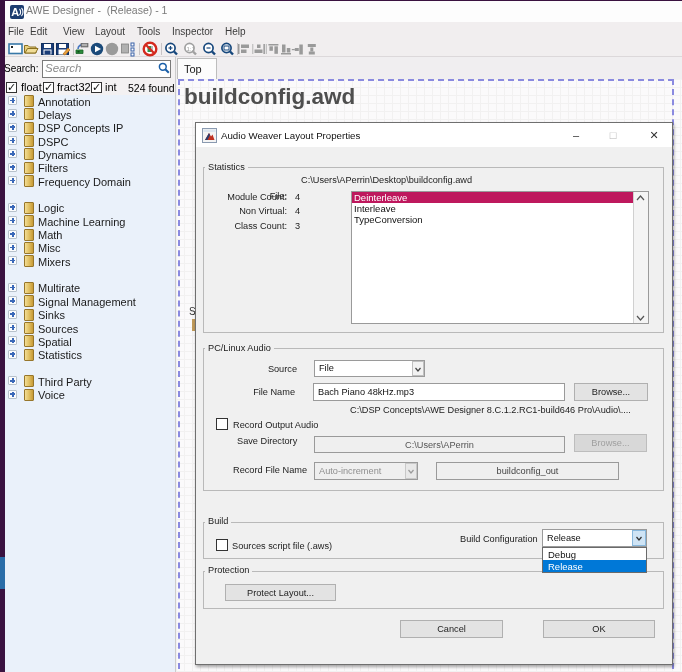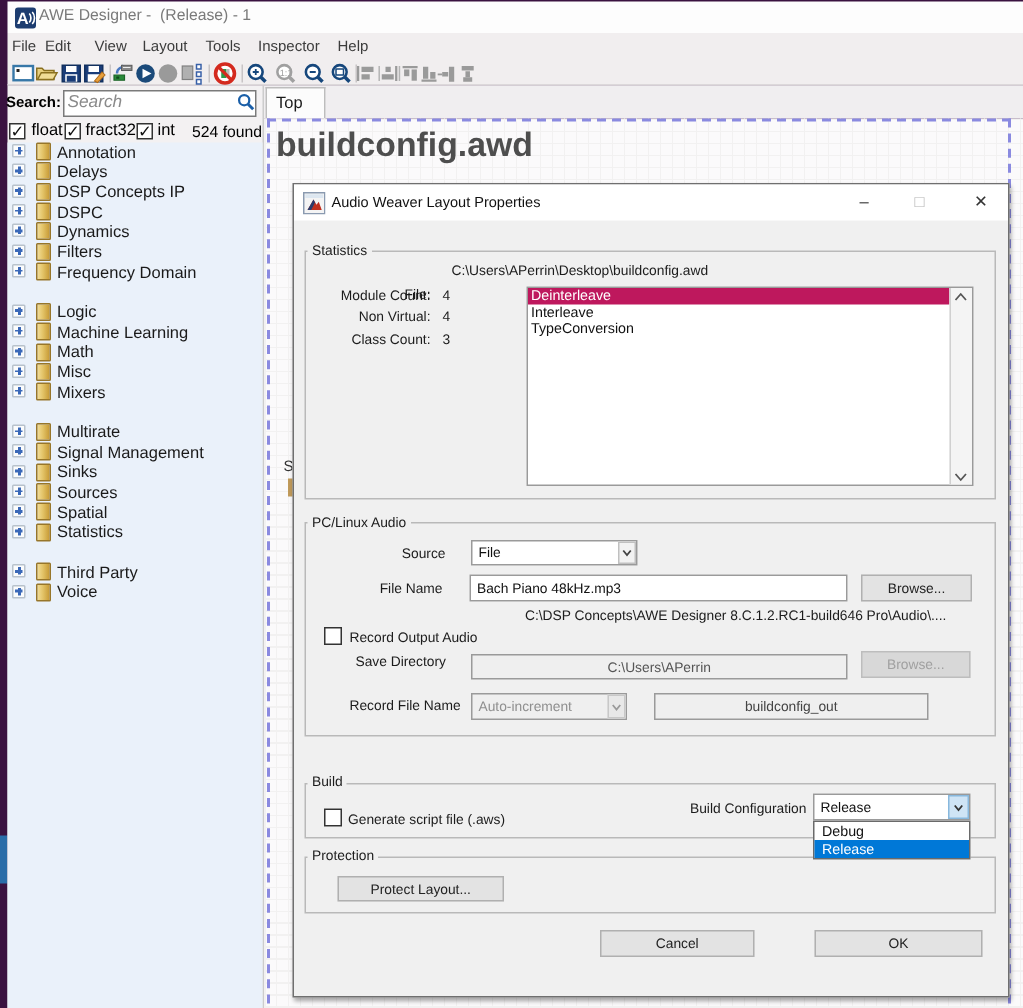--- a/index.html
+++ b/index.html
@@ -10,21 +10,21 @@
 
 #titlebar { left:5px; top:1px; width:677px; height:21px; background:#fdfdfd; }
 #titletext { left:26px; top:4px; font-size:10.5px; color:#7a7a7a; }
 #logo { left:10px; top:5px; width:14px; height:14px; background:#1d3d70; border-radius:2px; }
 #menubar { left:5px; top:22px; width:677px; height:18px; background:#f1eeef; font-size:10px; color:#3c3c3c; }
 #menubar span { position:absolute; top:3px; }
 #toolbar { left:5px; top:40px; width:677px; height:17px; background:#f1eeef; border-bottom:1px solid #dcd8da; }
 
 
 #leftpanel { left:5px; top:57px; width:171px; height:615px; background:#f3f1f2; border-right:1px solid #cccccc; }
-#searchlbl { left:4px; top:63px; font-size:10px; font-weight:bold; color:#000; }
+#searchlbl { left:4px; top:63px; font-size:10px; font-weight:normal; color:#000; }
 #searchbox { left:42px; top:60px; width:129px; height:18px; background:#fff; border:1px solid #7a7a7a; }
 #searchph { left:45px; top:62px; font-size:11.5px; font-style:italic; color:#8a8a8a; }
 .cb { width:11px; height:11px; background:#fff; border:1px solid #333; position:absolute; }
 .cbc:after { content:"\2713"; position:absolute; left:0px; top:-2px; font-size:11px; color:#111; }
 #cbrow { left:0; top:81px; width:176px; height:14px; font-size:11px; color:#000; }
 #tree { left:5px; top:95px; width:170px; height:577px; background:#eaf1fa; }
 .trow { position:absolute; left:0; height:13.35px; width:170px; font-size:11px; color:#1a1a1a; }
 .plus { position:absolute; left:3px; top:1px; width:9px; height:9px; background:#fbfcfd; border:1px solid #b8c2cc; border-radius:1px; }
 .plus:after { content:""; position:absolute; left:3px; top:1px; width:1.6px; height:5px; background:#3a68b8; box-shadow:0 0 0 0 #3a68b8; }
 .plus:before { content:""; position:absolute; left:1.3px; top:2.7px; width:5px; height:1.6px; background:#3a68b8; }
@@ -360,21 +360,21 @@
       <span style="position:absolute;left:4px;top:3px;">Auto-increment</span>
     </div>
   <div class="abs" style="left:209px;top:340px;width:12px;height:16px;background:#e8e8e8;border:1px solid #c8c8c8;"><svg width="10" height="14" viewBox="0 0 10 14">
         <path d="M2.5 6 L5 9 L7.5 6" fill="none" stroke="#9a9a9a" stroke-width="1.2"></path>
       </svg></div>
   <div class="inp dis2" style="left:240px;top:339px;width:183px;height:18px;text-align:center;line-height:17px;color:#444;">buildconfig_out</div>
 
   <div class="group" style="left:7px;top:399px;width:461px;height:37px;"></div>
   <div class="legend" style="left:9px;top:393px;">Build</div>
   <div class="abs cb" style="left:20px;top:416px;width:12px;height:12px;"></div>
-  <div class="dl" style="left:36px;top:418px;">Generate script file (.aws)</div>
+  <div class="dl" style="left:36px;top:418px;">Sources script file (.aws)</div>
   <div class="dl" style="left:264px;top:411px;">Build Configuration</div>
   <div class="inp" style="left:346px;top:406px;width:105px;height:18px;">
       <span style="position:absolute;left:4px;top:3px;">Release</span>
     </div>
   <div class="abs" style="left:436px;top:407px;width:14px;height:16px;background:#cfe4f5;border:1px solid #88b8dd;"><svg width="12" height="14" viewBox="0 0 12 14">
         <path d="M3.5 6 L6 9 L8.5 6" fill="none" stroke="#333" stroke-width="1.2"></path>
       </svg></div>
   <div class="abs" style="left:346px;top:424px;width:105px;height:26px;background:#fff;border:1px solid #6a6a6a;z-index:5;"></div>
   <div class="abs" style="left:352px;top:426px;font-size:9.5px;color:#111;z-index:6;">Debug</div>
   <div class="abs" style="left:347px;top:437px;width:103px;height:12px;background:#0078d7;z-index:6;"></div>

